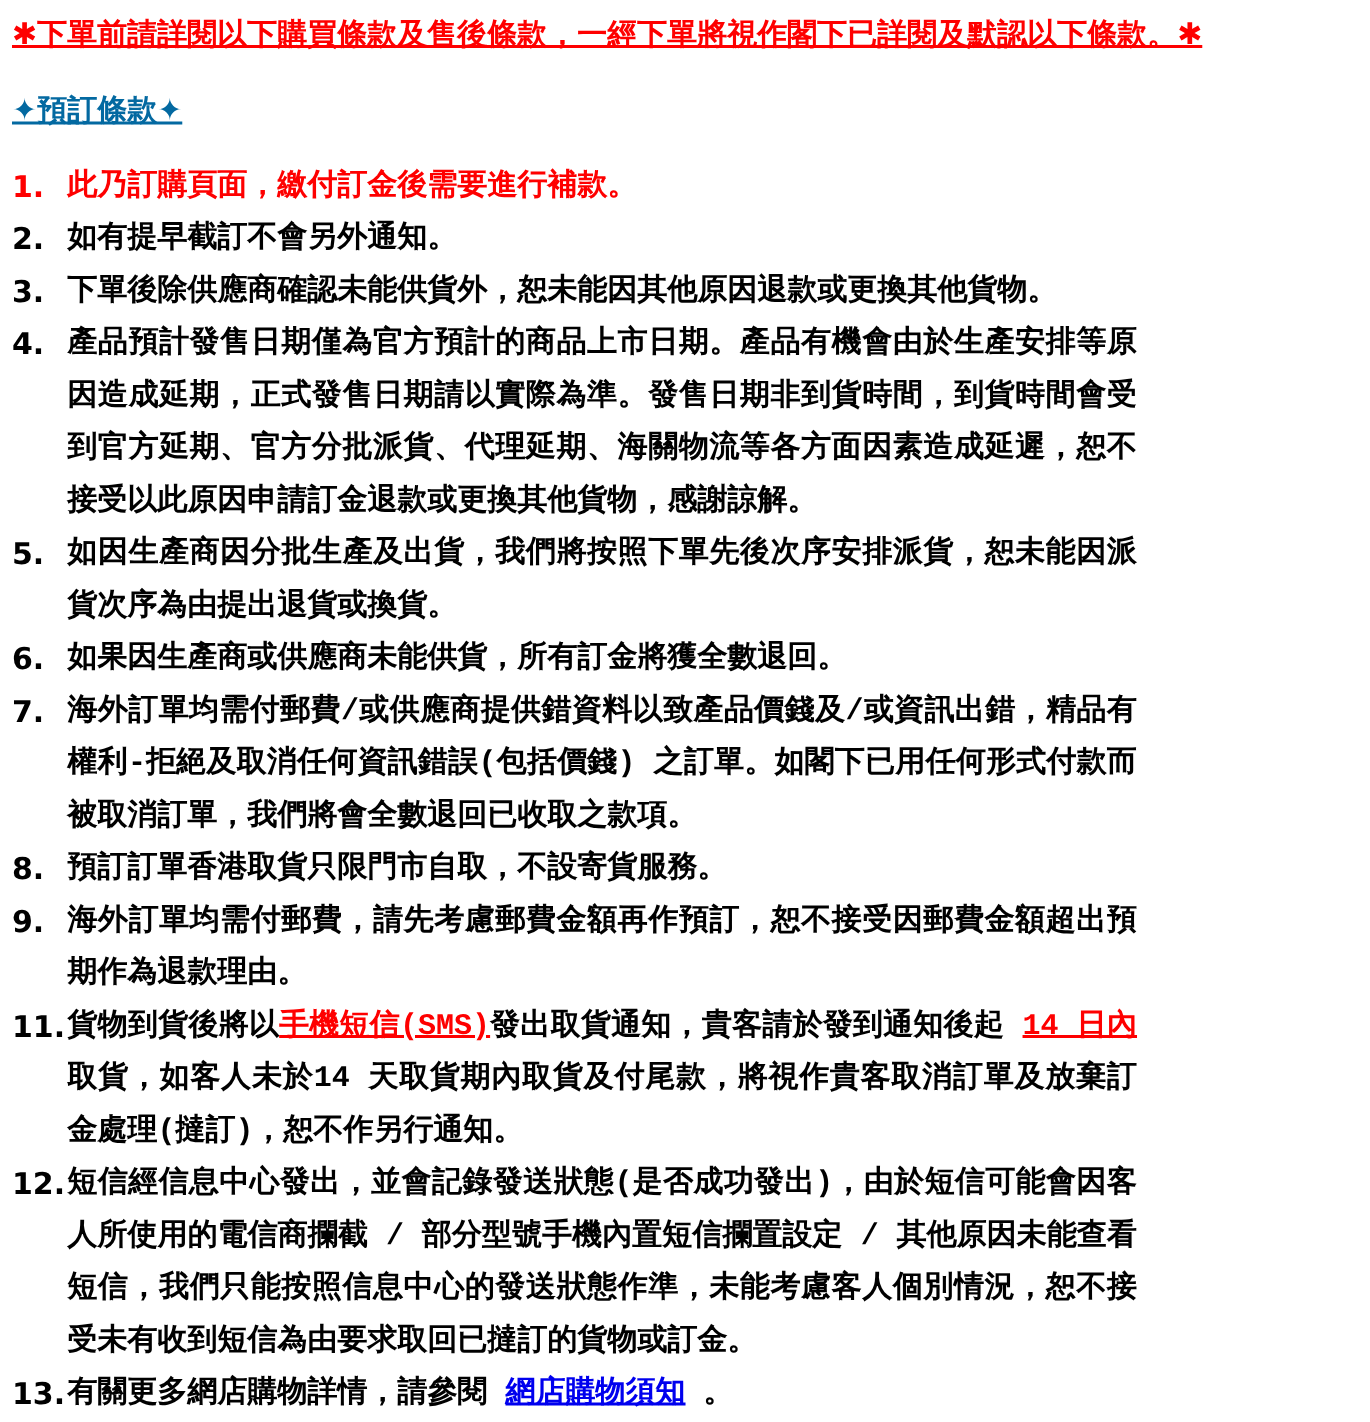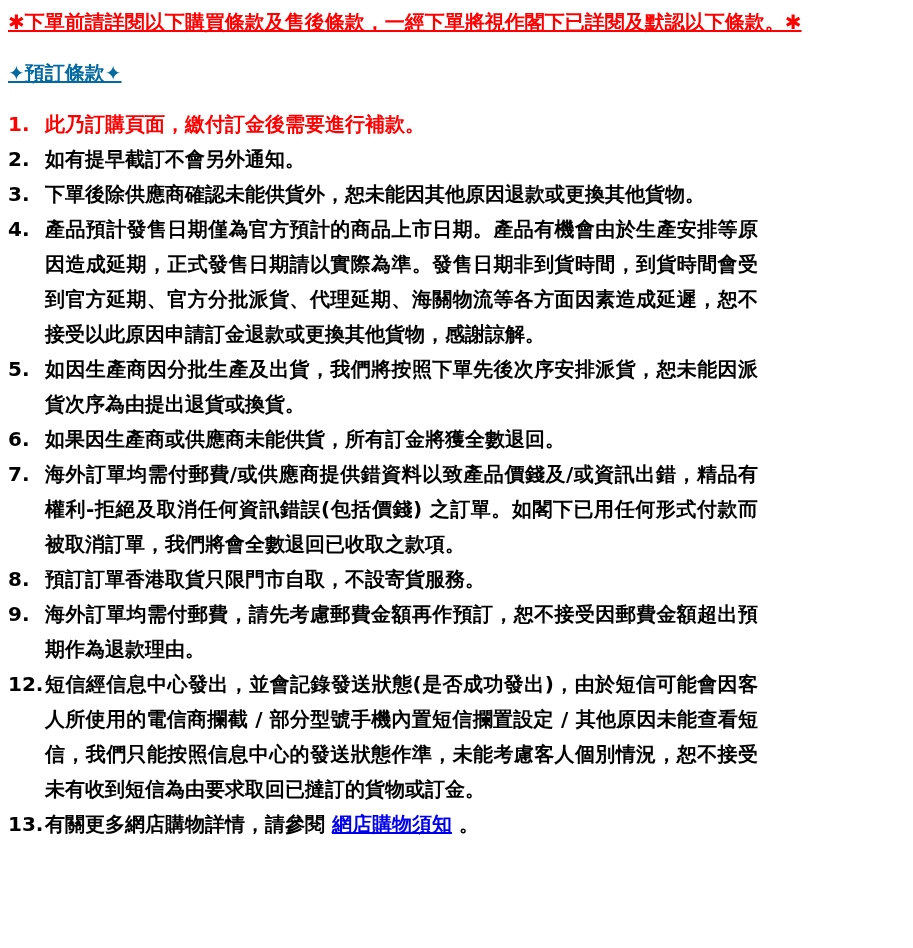--- a/index.html
+++ b/index.html
@@ -42,20 +42,21 @@
     align-items: flex-start;
   }
   .num {
     flex: 0 0 37px;
     line-height: 35px;
   }
   .body {
     flex: 1 1 auto;
     line-height: 35px;
     text-align: justify;
+    font-family: Liberation Mono, monospace;
   }
   .red { color: #fe0000; }
   .u-red {
     color: #fe0000;
     text-decoration: underline;
   }
   a.doc-link {
     color: #0000ee;
     text-decoration: underline;
     cursor: pointer;
@@ -113,20 +114,24 @@
       <span class="num">8.</span>
       <span class="body">預訂訂單香港取貨只限門市自取，不設寄貨服務。</span>
     </li>
 
     <li class="term">
       <span class="num">9.</span>
       <span class="body">海外訂單均需付郵費，請先考慮郵費金額再作預訂，恕不接受因郵費金額超出預期作為退款理由。</span>
     </li>
 
 
+    <li class="term">
+      <span class="num">11.</span>
+      <span class="body"><span>貨物到貨後將以</span><span class="u-red">手機短信(SMS)</span><span>發出取貨通知，貴客請於發到通知後起 </span><span class="u-red">14 日內</span><span>取貨，如客人未於14 天取貨期內取貨及付尾款，將視作貴客取消訂單及放棄訂金處理(撻訂)，恕不作另行通知。</span></span>
+    </li>
 
     <li class="term">
       <span class="num">12.</span>
       <span class="body">短信經信息中心發出，並會記錄發送狀態(是否成功發出)，由於短信可能會因客人所使用的電信商攔截 / 部分型號手機內置短信攔置設定 / 其他原因未能查看短信，我們只能按照信息中心的發送狀態作準，未能考慮客人個別情況，恕不接受未有收到短信為由要求取回已撻訂的貨物或訂金。</span>
     </li>
 
     <li class="term">
       <span class="num">13.</span>
       <span class="body"><span>有關更多網店購物詳情，請參閱 </span><a class="doc-link">網店購物須知</a><span> 。</span></span>
     </li>

